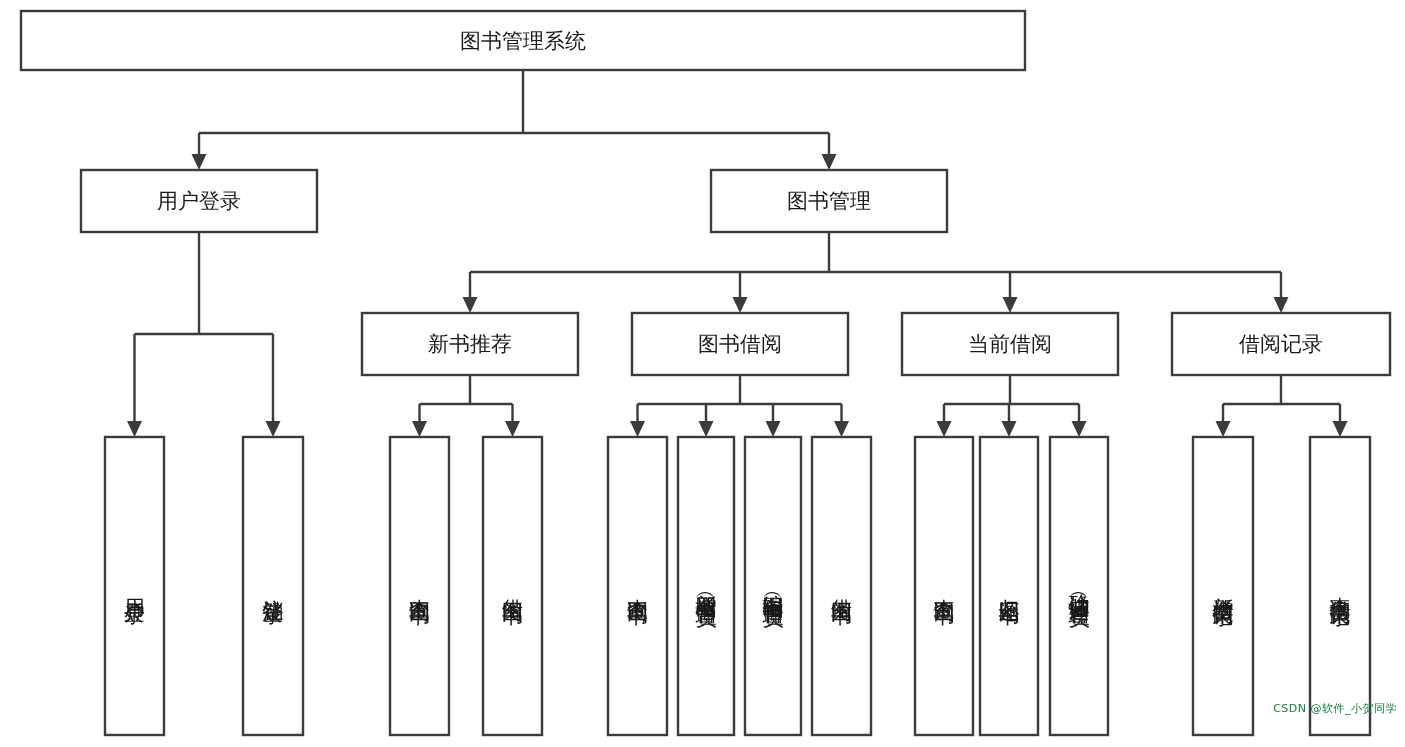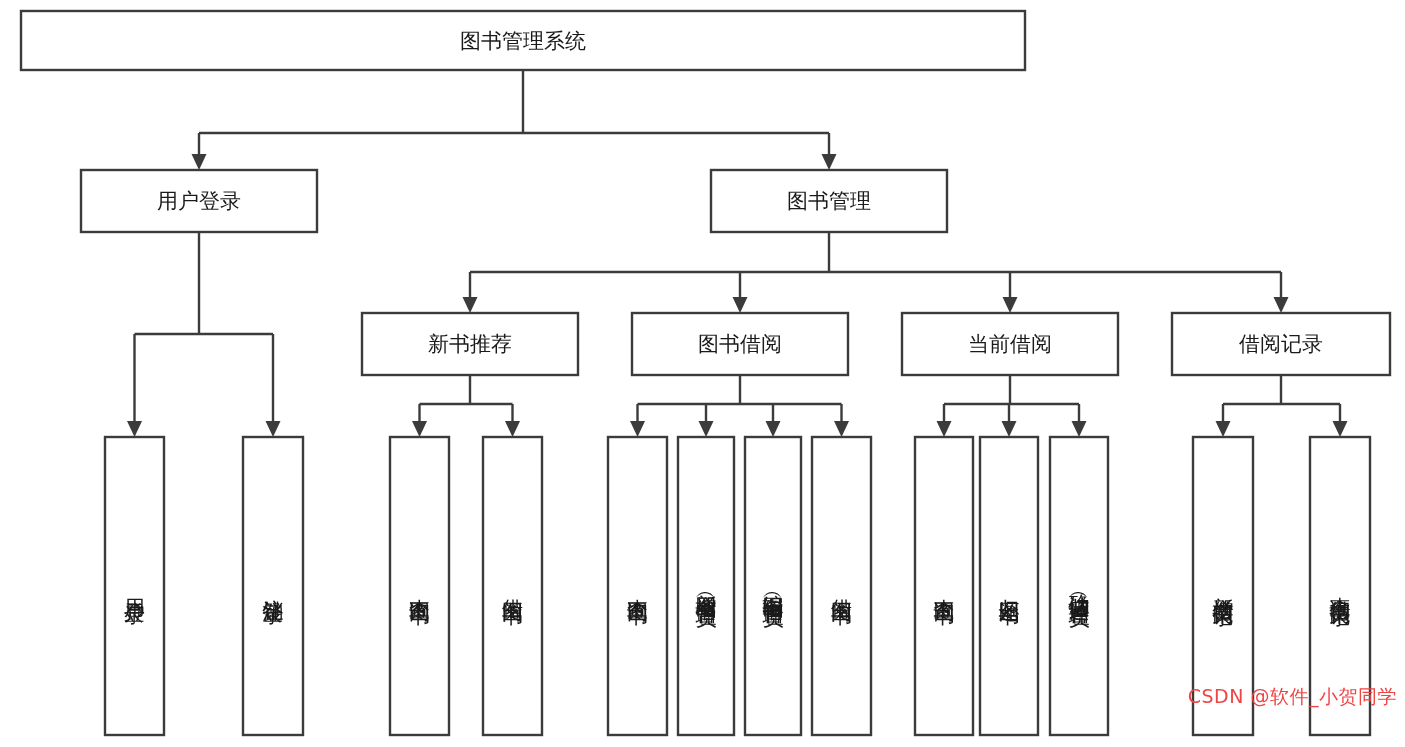--- a/index.html
+++ b/index.html
@@ -63,24 +63,24 @@
     display: flex;
     align-items: center;
     justify-content: center;
     white-space: nowrap;
     pointer-events: none;
     user-select: none;
   }
   .watermark {
     position: absolute;
     right: 8px;
-    bottom: 12px;
+    bottom: 6px;
     font-family: "DejaVu Sans", "Liberation Sans", sans-serif;
-    font-size: 19px;
-    color: #ef4444;
+    font-size: 11px;
+    color: #15803d;
     letter-spacing: 0.5px;
     white-space: nowrap;
     user-select: none;
   }
 </style>
 </head>
 <body>
 
 <div id="diagram-root">
   <svg id="diagram-svg" viewBox="0 0 1405 747">

